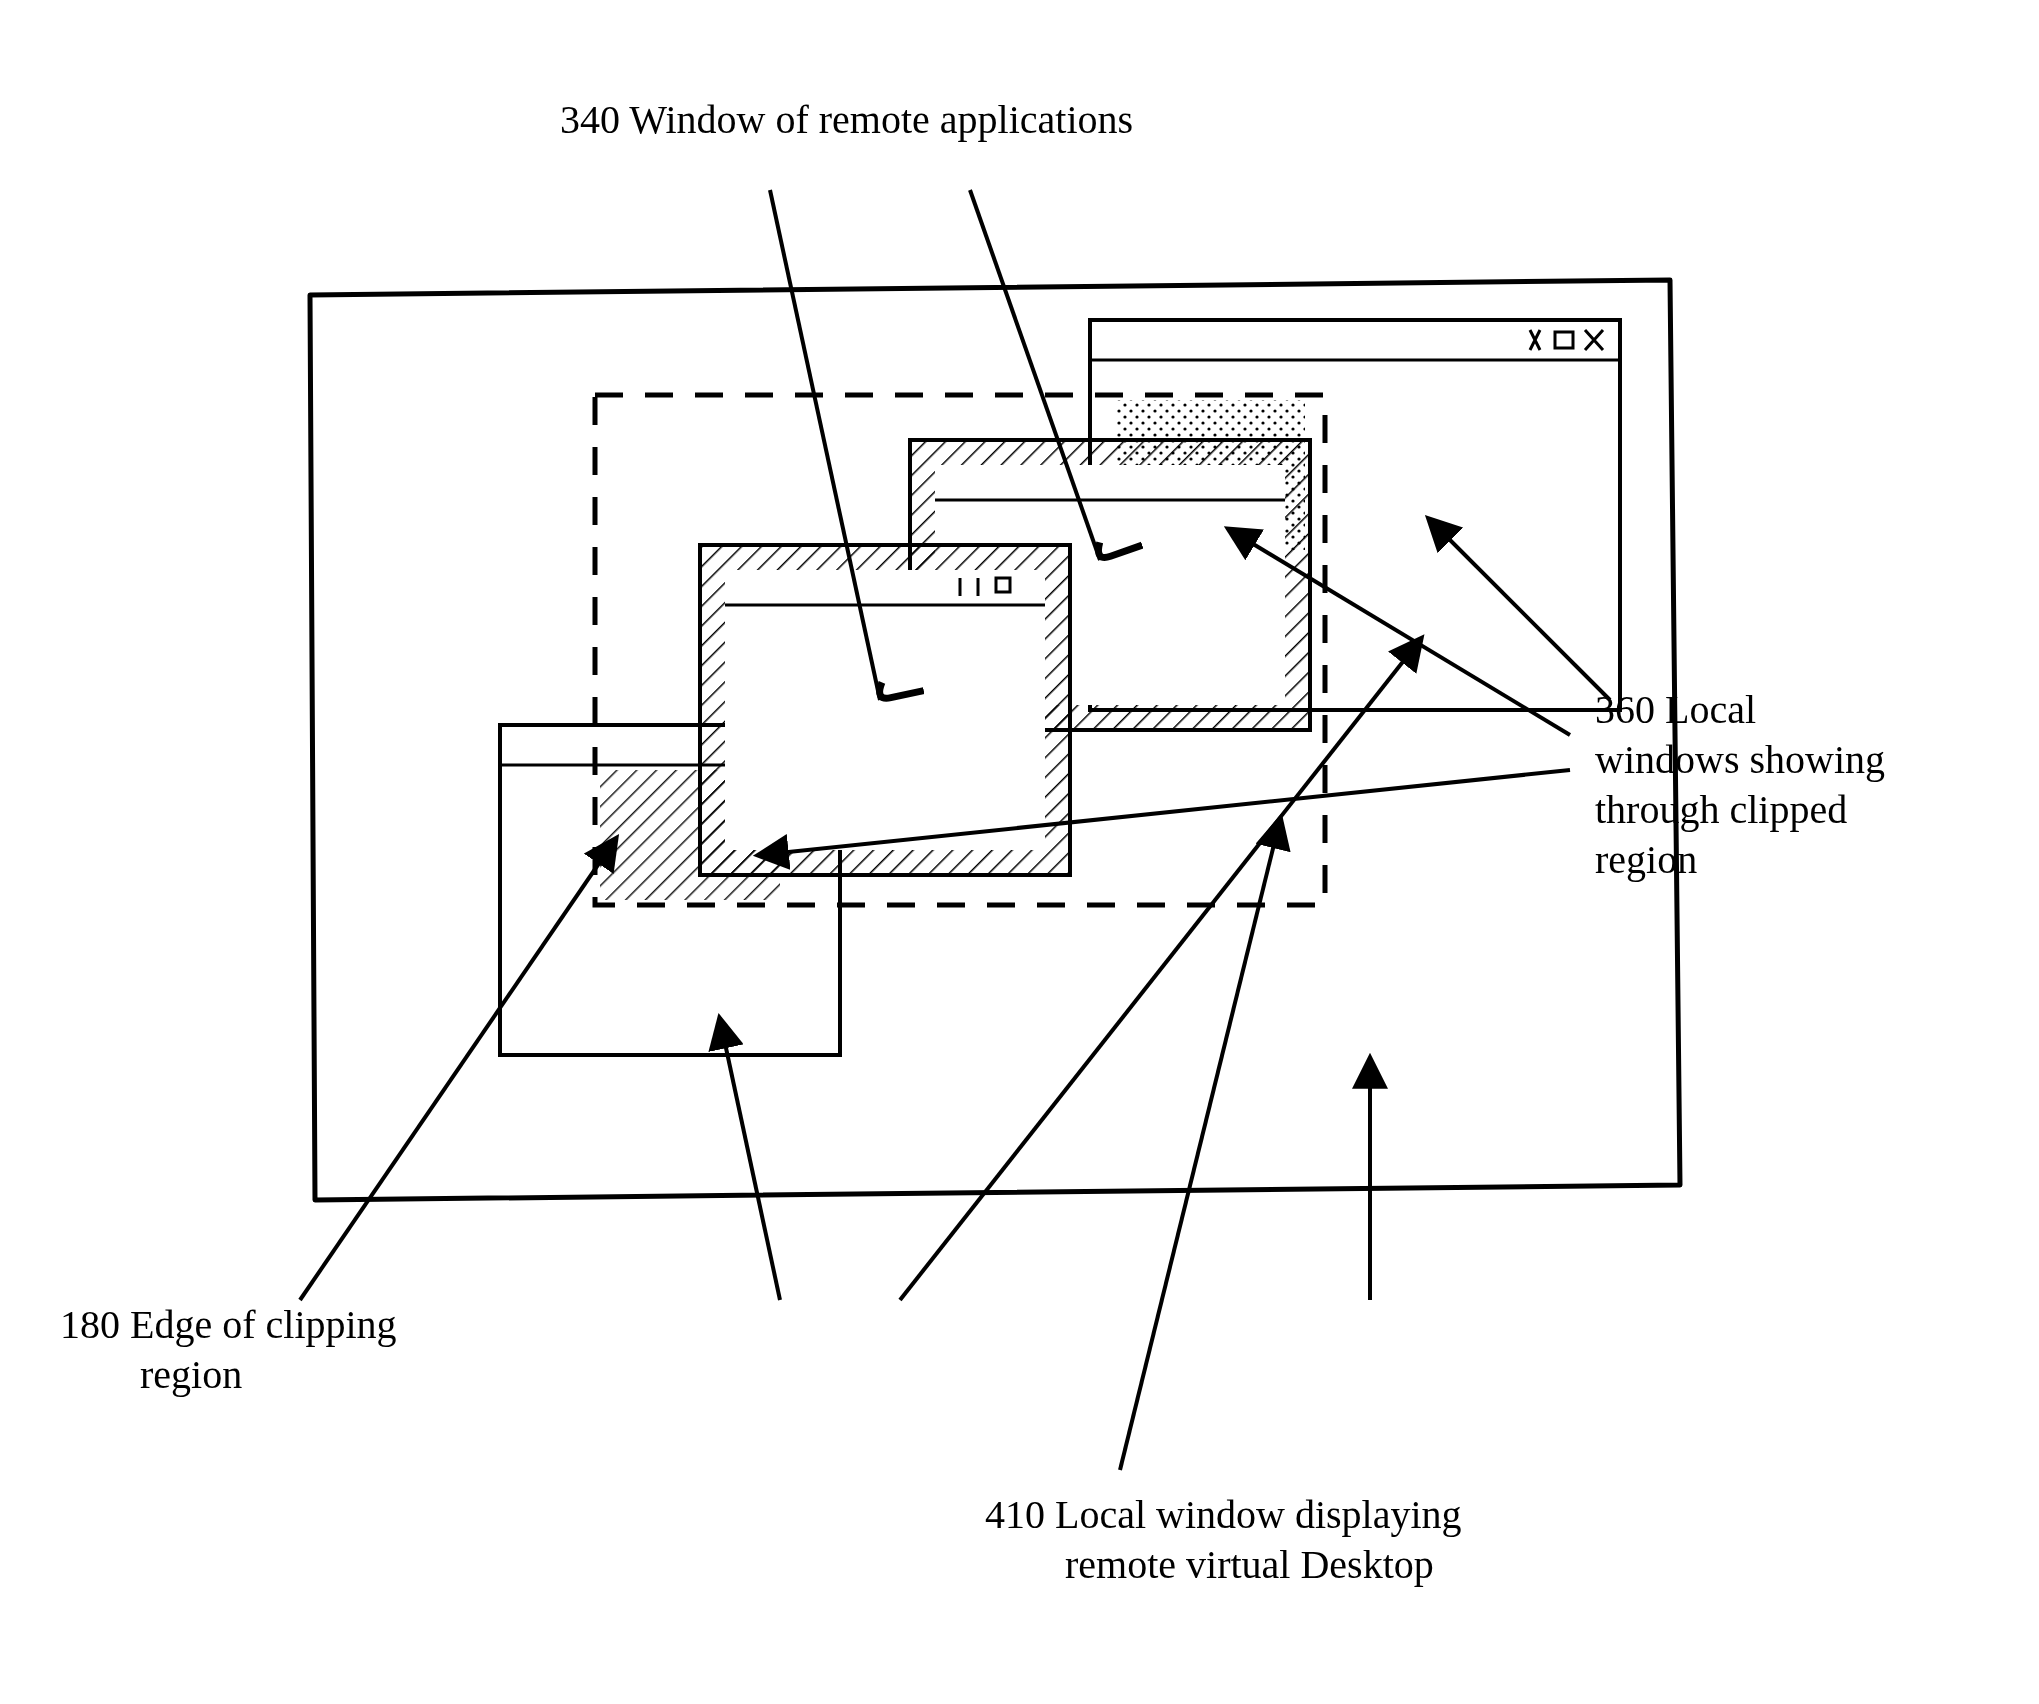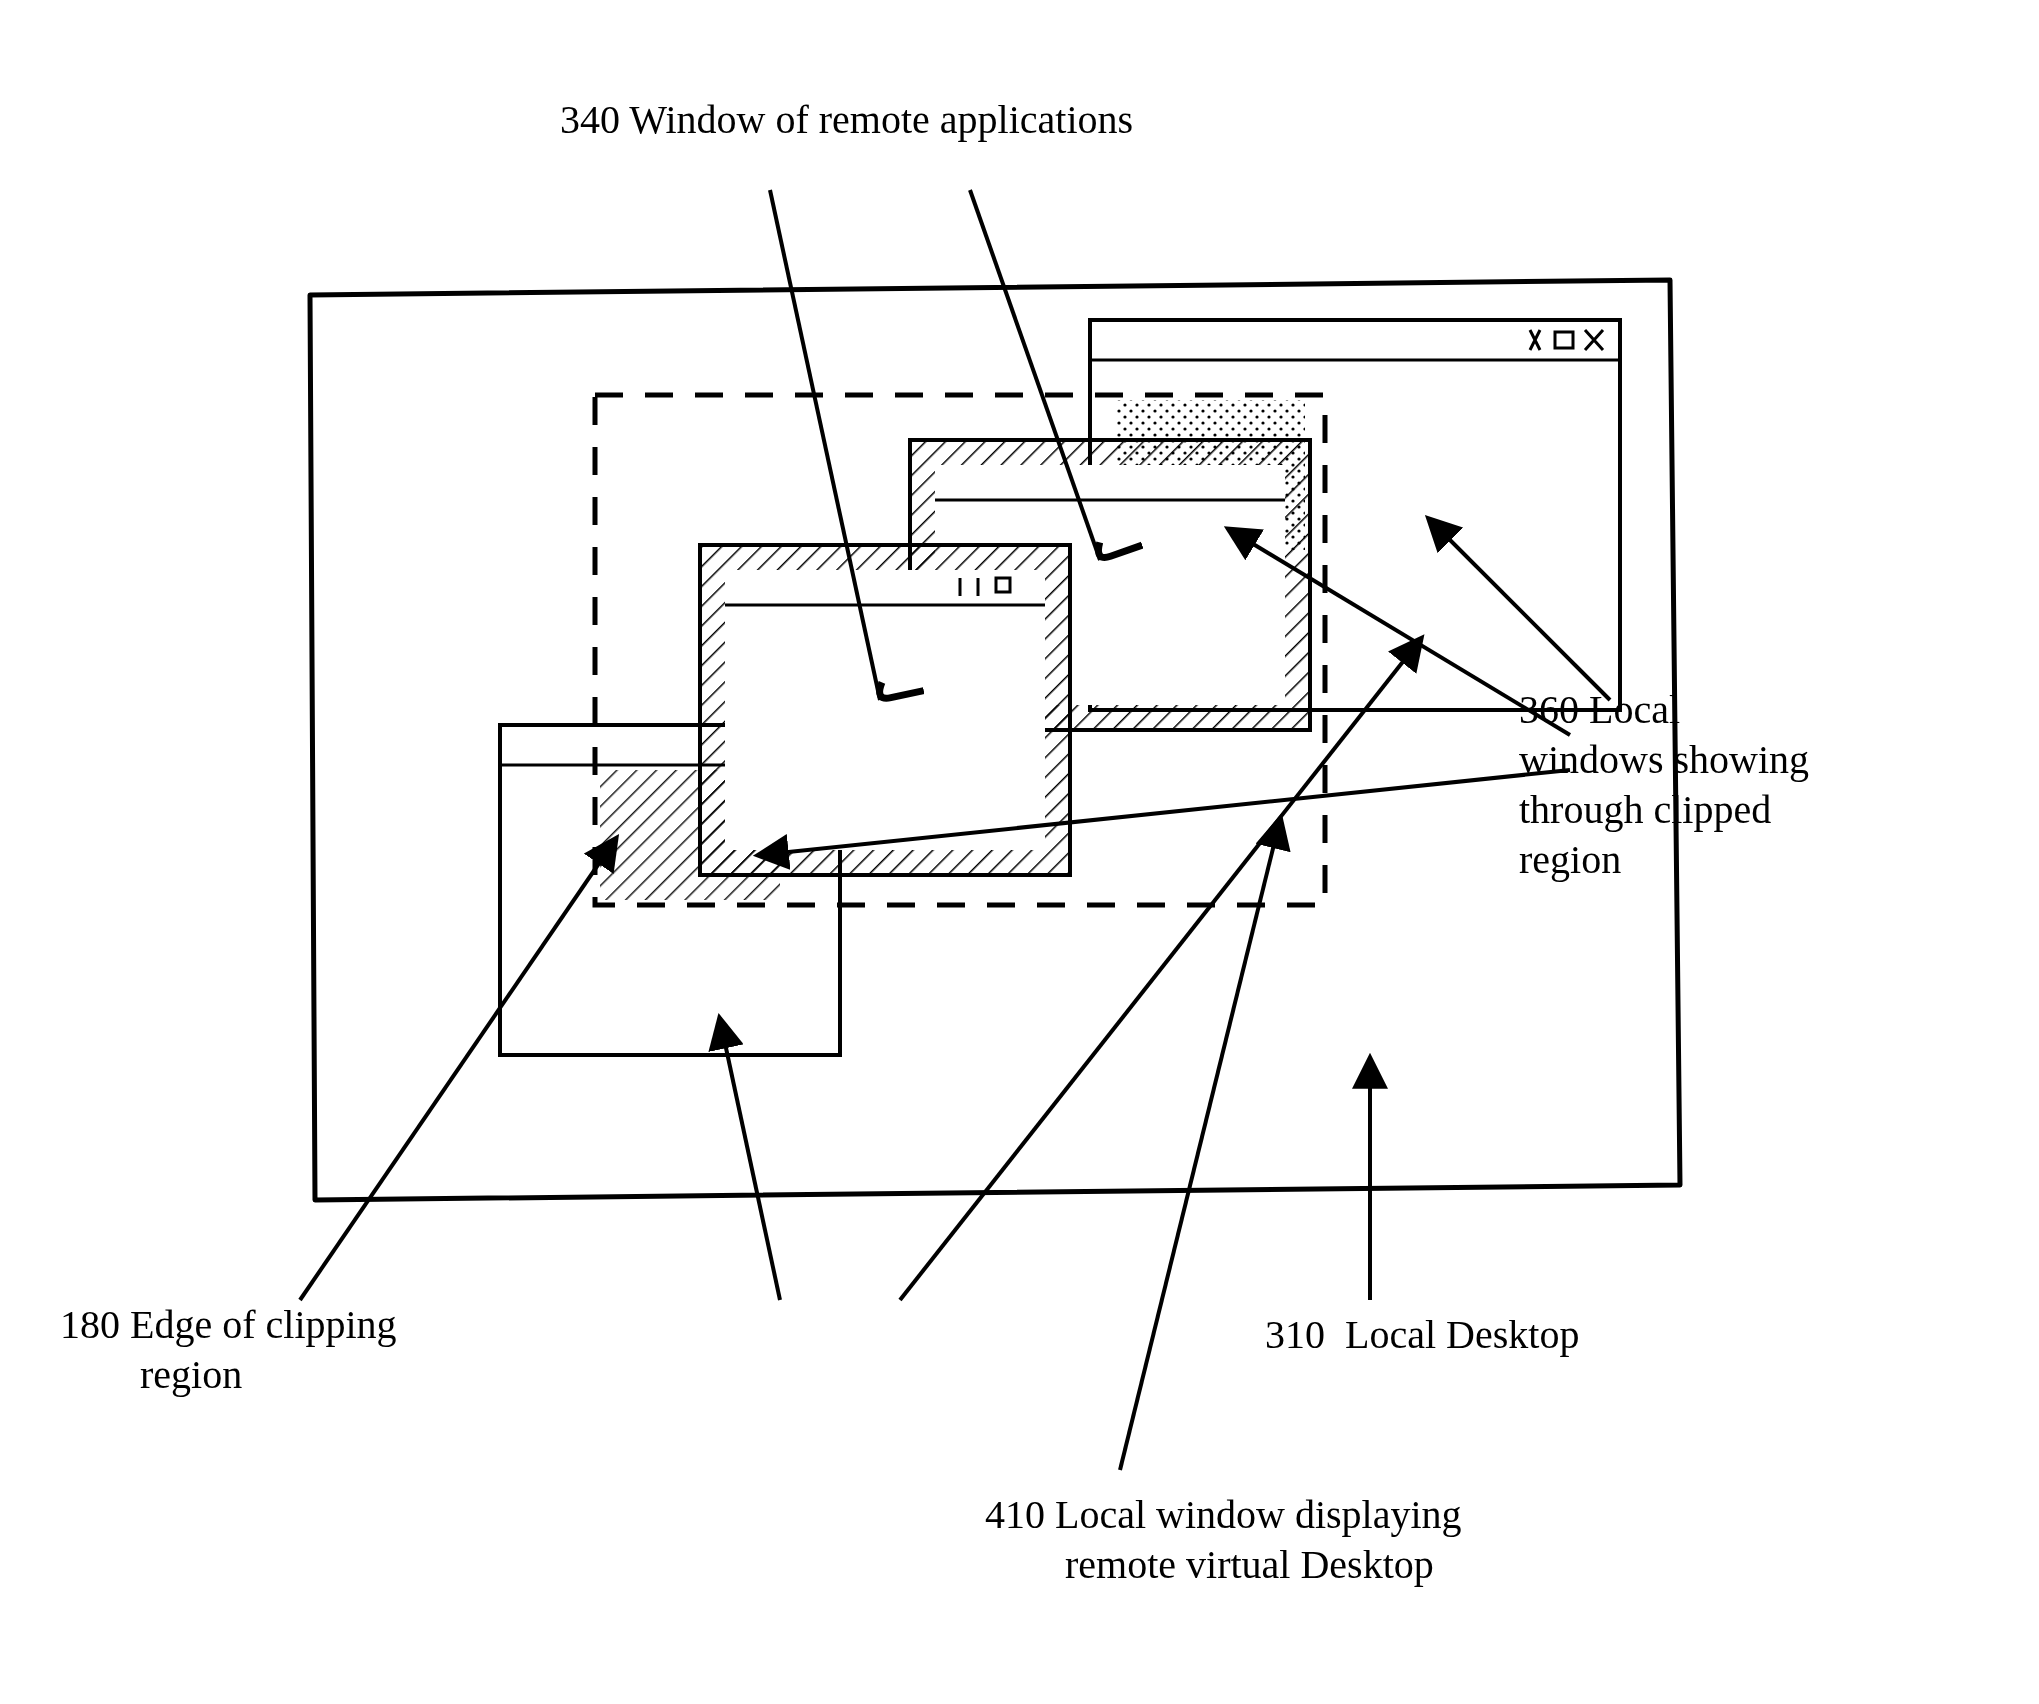--- a/index.html
+++ b/index.html
@@ -80,23 +80,22 @@
 
   <path d="M1120 1470 L1280 820" stroke="#000" stroke-width="4" fill="none" marker-end="url(#arrow)"></path>
 
   <path d="M780 1300 L720 1020" stroke="#000" stroke-width="4" fill="none" marker-end="url(#arrow)"></path>
   <path d="M900 1300 L1420 640" stroke="#000" stroke-width="4" fill="none" marker-end="url(#arrow)"></path>
 
   <path d="M300 1300 L615 840" stroke="#000" stroke-width="4" fill="none" marker-end="url(#arrow)"></path>
 </svg>
 
 <div class="lbl" style="left:560px;top:95px;">340 Window of remote applications</div>
-<div class="lbl" style="left:1519px;top:685px;">360 Local
+<div class="lbl" style="left:1595px;top:685px;">360 Local
 windows showing
 through clipped
 region</div>
 <div class="lbl" style="left:60px;top:1300px;">180 Edge of clipping
         region</div>
-<div class="lbl" style="left:1265px;top:1310px;">310  Local Desktop</div>
 <div class="lbl" style="left:985px;top:1490px;">410 Local window displaying
         remote virtual Desktop</div>
 
 </div>
 
 </body></html>

